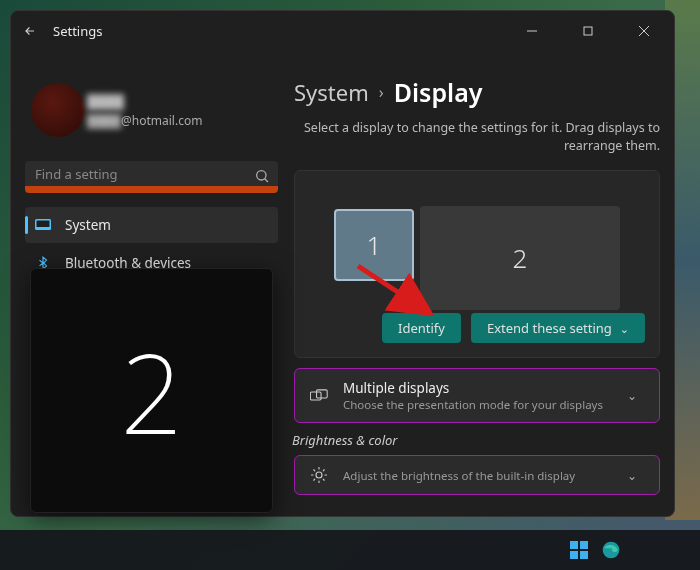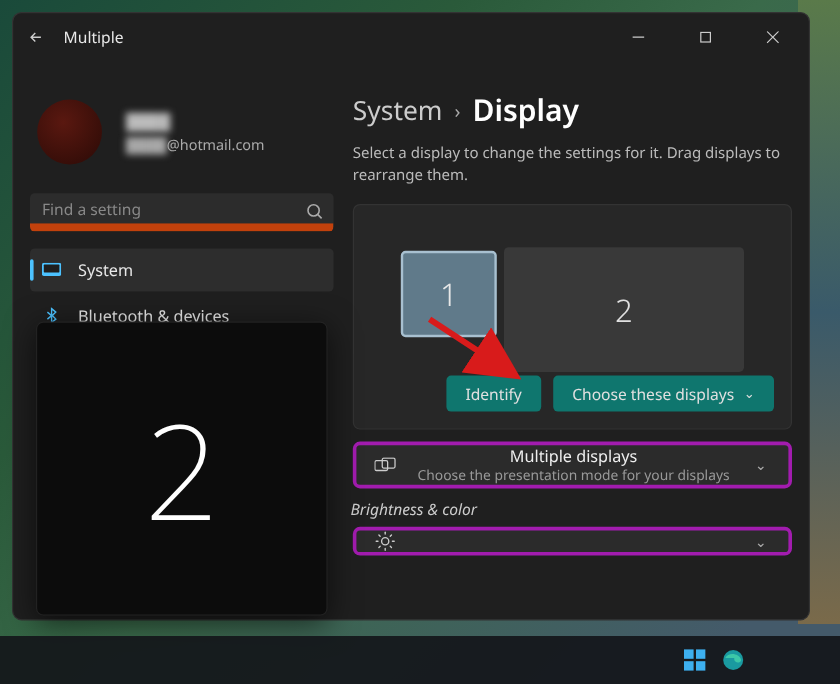--- a/index.html
+++ b/index.html
@@ -28,21 +28,21 @@
   }
   .titlebar .back { width: 22px; height: 22px; display:flex; align-items:center; justify-content:center; }
   .titlebar .title { font-size: 13px; font-weight: 400; }
   .titlebar .spacer { flex: 1; }
   .win-btn { width: 44px; height: 30px; display:flex; align-items:center; justify-content:center; color:#ccc; }
   .win-btn svg { stroke: #ccc; }
 
   .body { flex: 1; display: flex; overflow: hidden; }
 
   .sidebar { width: 275px; padding: 4px 8px 8px 14px; display:flex; flex-direction:column; gap:4px; }
-  .profile { display:flex; align-items:center; gap:20px; padding: 28px 6px 20px 6px; }
+  .profile { display:flex; align-items:center; gap:2px; padding: 28px 6px 20px 6px; }
   .avatar { width:54px; height:54px; border-radius:50%; background: radial-gradient(circle at 40% 35%, #5a1810, #2a0a06); }
   .profile-text { display:flex; flex-direction:column; gap:2px; }
   .profile-name { font-size:13px; font-weight:600; color:#bbb; filter:blur(3px); }
   .profile-email { font-size:12px; color:#aaa; }
   .profile-email .blur { filter:blur(3px); }
 
   .search { position:relative; margin-bottom: 10px; }
   .search input {
     width: 100%; height: 32px; background:#2c2c2c; border:none; border-bottom:7px solid #c2410c;
     border-radius:4px; padding: 0 34px 0 10px; color:#ddd; font-size:13px;
@@ -60,21 +60,21 @@
     content:""; position:absolute; left:0px; top:9px; width:3px; height:18px;
     background:#4cc2ff; border-radius:2px;
   }
   .nav-icon { width:16px; height:16px; display:flex; align-items:center; justify-content:center; flex-shrink:0; }
 
   .main { flex:1; padding: 24px 14px 0 8px; overflow:hidden; }
   .breadcrumb { display:flex; align-items:center; gap:10px; margin-bottom:10px; }
   .breadcrumb .sys { font-size:22px; font-weight:400; color:#ccc; }
   .breadcrumb .chev { font-size:16px; color:#aaa; }
   .breadcrumb .page { font-size:25px; font-weight:600; color:#fff;text-align:center; }
-  .subtitle { font-size:12.5px; color:#bbb; margin-bottom:16px; max-width:370px; line-height:1.4; }
+  .subtitle { font-size:12.5px; color:#bbb; margin-bottom:16px; max-width:370px; line-height:1.4;text-align:right; }
 
   .display-panel {
     background:#272727; border:1px solid #333; border-radius:6px;
     padding: 14px 14px 14px 14px; margin-bottom:10px;
   }
   .arrangement { position:relative; height:120px; display:flex; align-items:center; justify-content:center; gap:0; }
   .monitor {
     display:flex; align-items:center; justify-content:center; border-radius:4px;
     font-size:26px; font-weight:300;
   }
@@ -82,22 +82,22 @@
   .monitor.m2 { width:200px; height:104px; background:#393939; color:#e0e0e0; margin-left:6px; margin-top:26px; }
 
   .panel-buttons { display:flex; gap:10px; justify-content:flex-end; margin-top:8px; }
   .btn {
     background:#0f766e; border:none; border-radius:4px; color:#e0e0e0;
     padding: 6px 16px; font-size:13px; display:flex; align-items:center; gap:8px;
   }
   .btn .chev { font-size:11px; }
 
   .card {
-    background:#2b2b2b; border:3px solid #a21caf; border-radius:6px;
-    padding: 0 14px; display:flex; align-items:center; gap:14px; margin-bottom:6px;text-align:center;
+    background:#2b2b2b; border:1px solid #a21caf; border-radius:6px;
+    padding: 10px 14px; display:flex; align-items:center; gap:14px; margin-bottom:6px;
   }
   .card .card-icon { width:20px; display:flex; justify-content:center; color:#ccc; }
   .card .card-body { flex:1; }
   .card .card-title { font-size:13.5px; color:#eee; }
   .card .card-sub { font-size:11.5px; color:#999; }
   .card .card-expand { width:18px; color:#aaa; font-size:12px; }
 
   .section-heading { font-size:13px; color:#ccc; margin: 8px 0 6px 2px; }
 
   .arrow-annot {
@@ -126,21 +126,21 @@
 
 <div class="desktop-bg"></div>
 
 <div class="window">
   <div class="titlebar">
     <div class="back">
       <svg width="14" height="14" viewBox="0 0 24 24" fill="none" stroke="#ccc" stroke-width="2">
           <path d="M19 12H5M11 6l-6 6 6 6"></path>
         </svg>
     </div>
-    <div class="title">Multiple</div>
+    <div class="title">Settings</div>
     <div class="spacer"></div>
     <div class="win-btn">
       <svg width="10" height="10" viewBox="0 0 10 10">
           <line x1="0" y1="5" x2="10" y2="5" stroke="#ccc" stroke-width="1"></line>
         </svg>
     </div>
     <div class="win-btn">
       <svg width="10" height="10" viewBox="0 0 10 10">
           <rect x="1" y="1" width="8" height="8" stroke="#ccc" fill="none" stroke-width="1"></rect>
         </svg>
@@ -214,21 +214,21 @@
       <div class="display-panel">
         <div class="arrangement">
           <div class="monitor m1">1</div>
           <div class="monitor m2">2</div>
         </div>
         <div class="panel-buttons">
           <button class="btn">
             <span>Identify</span>
           </button>
           <button class="btn">
-            <span>Choose these displays</span>
+            <span>Extend these setting</span>
             <span class="chev">⌄</span>
           </button>
         </div>
       </div>
 
       <div class="card">
         <div class="card-icon">
           <svg width="18" height="14" viewBox="0 0 22 16" fill="none" stroke="#ccc" stroke-width="1.3">
               <rect x="0.5" y="3" width="13" height="10" rx="1.5"></rect>
               <rect x="8" y="0.5" width="13" height="10" rx="1.5"></rect>
@@ -253,20 +253,21 @@
                 <line x1="4" y1="12" x2="2" y2="12"></line>
                 <line x1="22" y1="12" x2="20" y2="12"></line>
                 <line x1="5" y1="5" x2="6.4" y2="6.4"></line>
                 <line x1="17.6" y1="17.6" x2="19" y2="19"></line>
                 <line x1="5" y1="19" x2="6.4" y2="17.6"></line>
                 <line x1="17.6" y1="6.4" x2="19" y2="5"></line>
               </g>
             </svg>
         </div>
         <div class="card-body">
+          <div class="card-sub">Adjust the brightness of the built-in display</div>
         </div>
         <div class="card-expand">⌄</div>
       </div>
     </div>
   </div>
 </div>
 
 <svg class="arrow-annot" viewBox="0 0 90 60">
   <defs>
       <marker id="ah" markerWidth="9" markerHeight="9" refX="6" refY="4.5" orient="auto">

